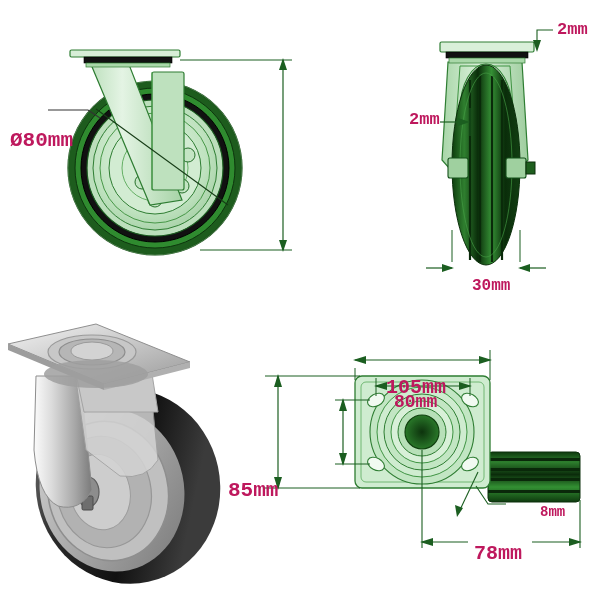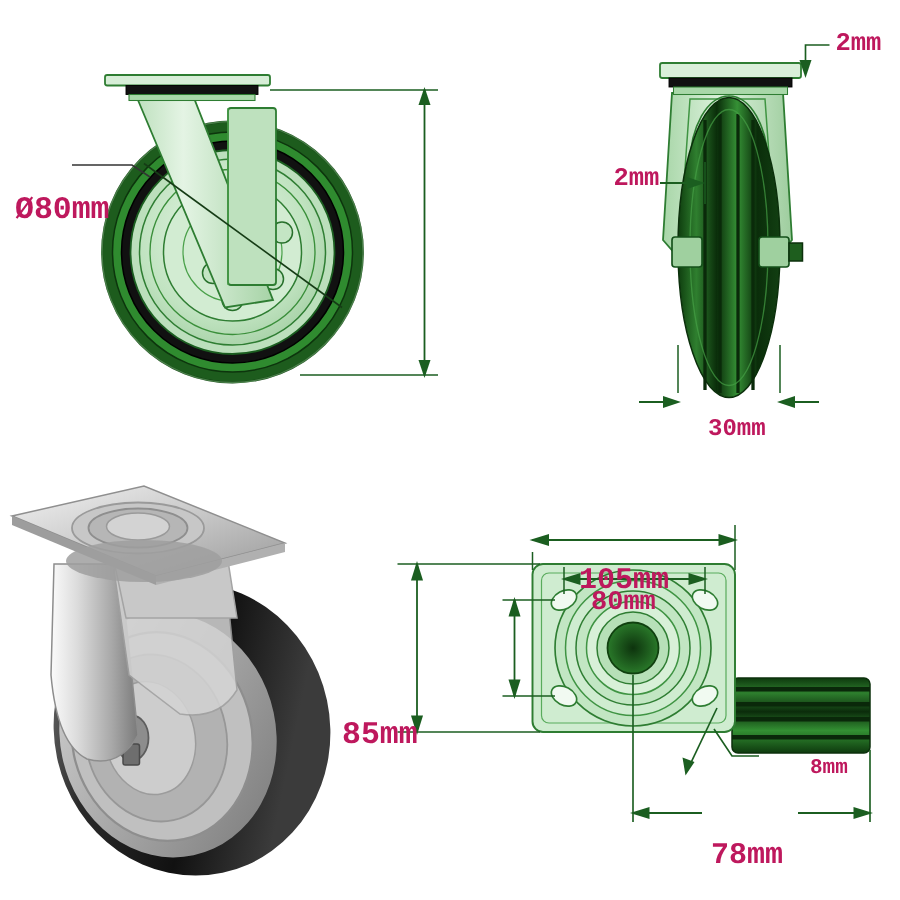--- a/index.html
+++ b/index.html
@@ -304,15 +304,15 @@
 
   <div class="dimtext" style="left:386px;top:376px;font-size:20px;">105mm</div>
 
   <div class="dimtext" style="left:394px;top:392px;font-size:18px;">80mm</div>
 
   <div class="dimtext" style="left:228px;top:461px;font-size:21px;margin-top:18px;">85mm</div>
 
 
   <div class="dimtext" style="left:540px;top:504px;font-size:14px;">8mm</div>
 
-  <div class="dimtext" style="left:474px;top:542px;font-size:20px;margin-top:17px;">78mm</div>
+  <div class="dimtext" style="left:474px;top:542px;font-size:20px;">78mm</div>
 
 </div>
 
 </body></html>

